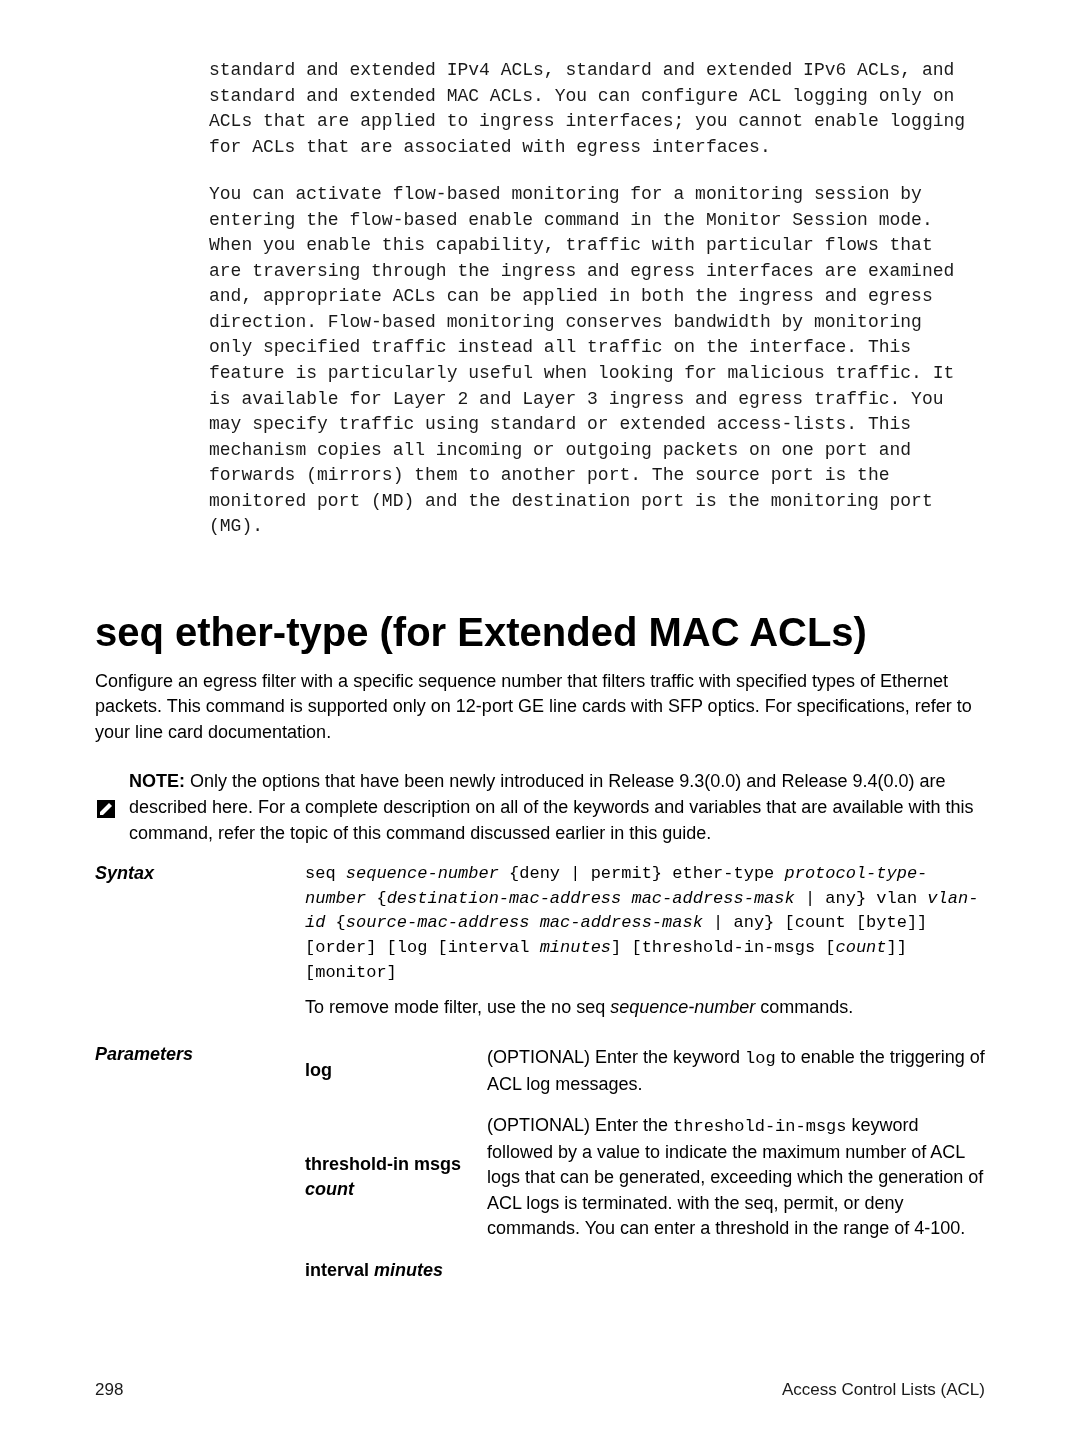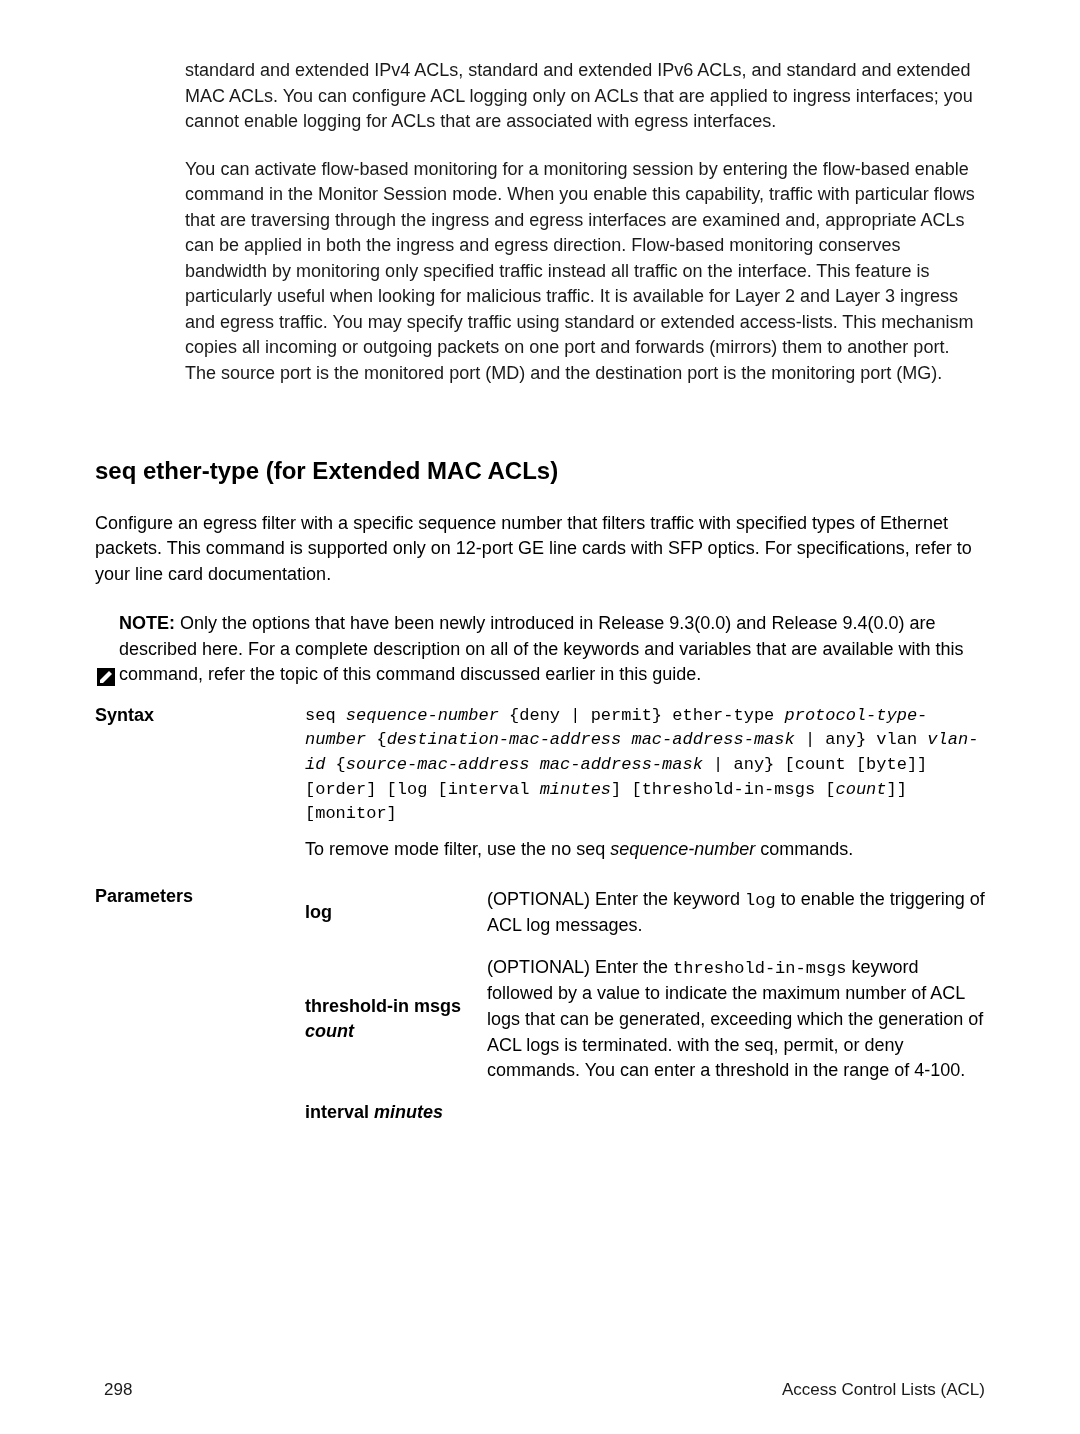--- a/index.html
+++ b/index.html
@@ -7,43 +7,44 @@
     font-family: -apple-system, BlinkMacSystemFont, "Segoe UI", Arial, sans-serif;
     width: 1080px;
     height: 1434px;
     background: #fff;
     color: #000;
     padding: 58px 95px 0 95px;
     position: relative;
     font-size: 18px;
   }
   .indent-block {
-    margin-left: 90px;
+    margin-left: 114px;
     margin-right: 10px;
+    font-family: Liberation Mono, monospace;
   }
   .para {
     line-height: 1.42;
     margin-bottom: 22px;
     color: #1a1a1a;
   }
   h2.section-title {
-    font-size: 24px;
+    font-size: 40px;
     font-weight: 700;
     margin-top: 70px;
-    margin-bottom: 26px;
+    margin-bottom: 14px;
     color: #000;
   }
   .lead {
     line-height: 1.42;
     margin-bottom: 12px;
   }
   .note-row {
     display: flex;
-    align-items: flex-end;
-    gap: 2px;
+    align-items: center;
+    gap: 12px;
     margin-bottom: 16px;
     margin-top: 24px;
   }
   .note-icon {
     flex: 0 0 auto;
     margin-top: 2px;
   }
   .note-icon svg { display: block; }
   .note-text { line-height: 1.42; }
   .note-text b { font-weight: 700; }
@@ -51,20 +52,21 @@
     display: flex;
     align-items: flex-start;
     margin-top: 6px;
   }
   .label-col {
     width: 210px;
     flex: 0 0 210px;
     font-weight: 700;
     font-size: 18px;
     padding-top: 1px;
+    font-style: italic;
   }
   .body-col {
     flex: 1;
     line-height: 1.4;
   }
   .mono {
     font-family: "Courier New", Courier, monospace;
     font-size: 17px;
     line-height: 1.45;
   }
@@ -89,21 +91,21 @@
   }
   .param-name .ital { font-style: italic; font-weight: 700; }
   .param-desc {
     flex: 1;
     line-height: 1.42;
   }
   .param-desc .mono { font-size: 17px; }
   .footer {
     position: absolute;
     bottom: 34px;
-    left: 104px;
+    left: 95px;
     right: 95px;
     display: flex;
     justify-content: space-between;
     font-size: 17px;
     color: #1a1a1a;
   }
 </style>
 </head>
 <body>
 

